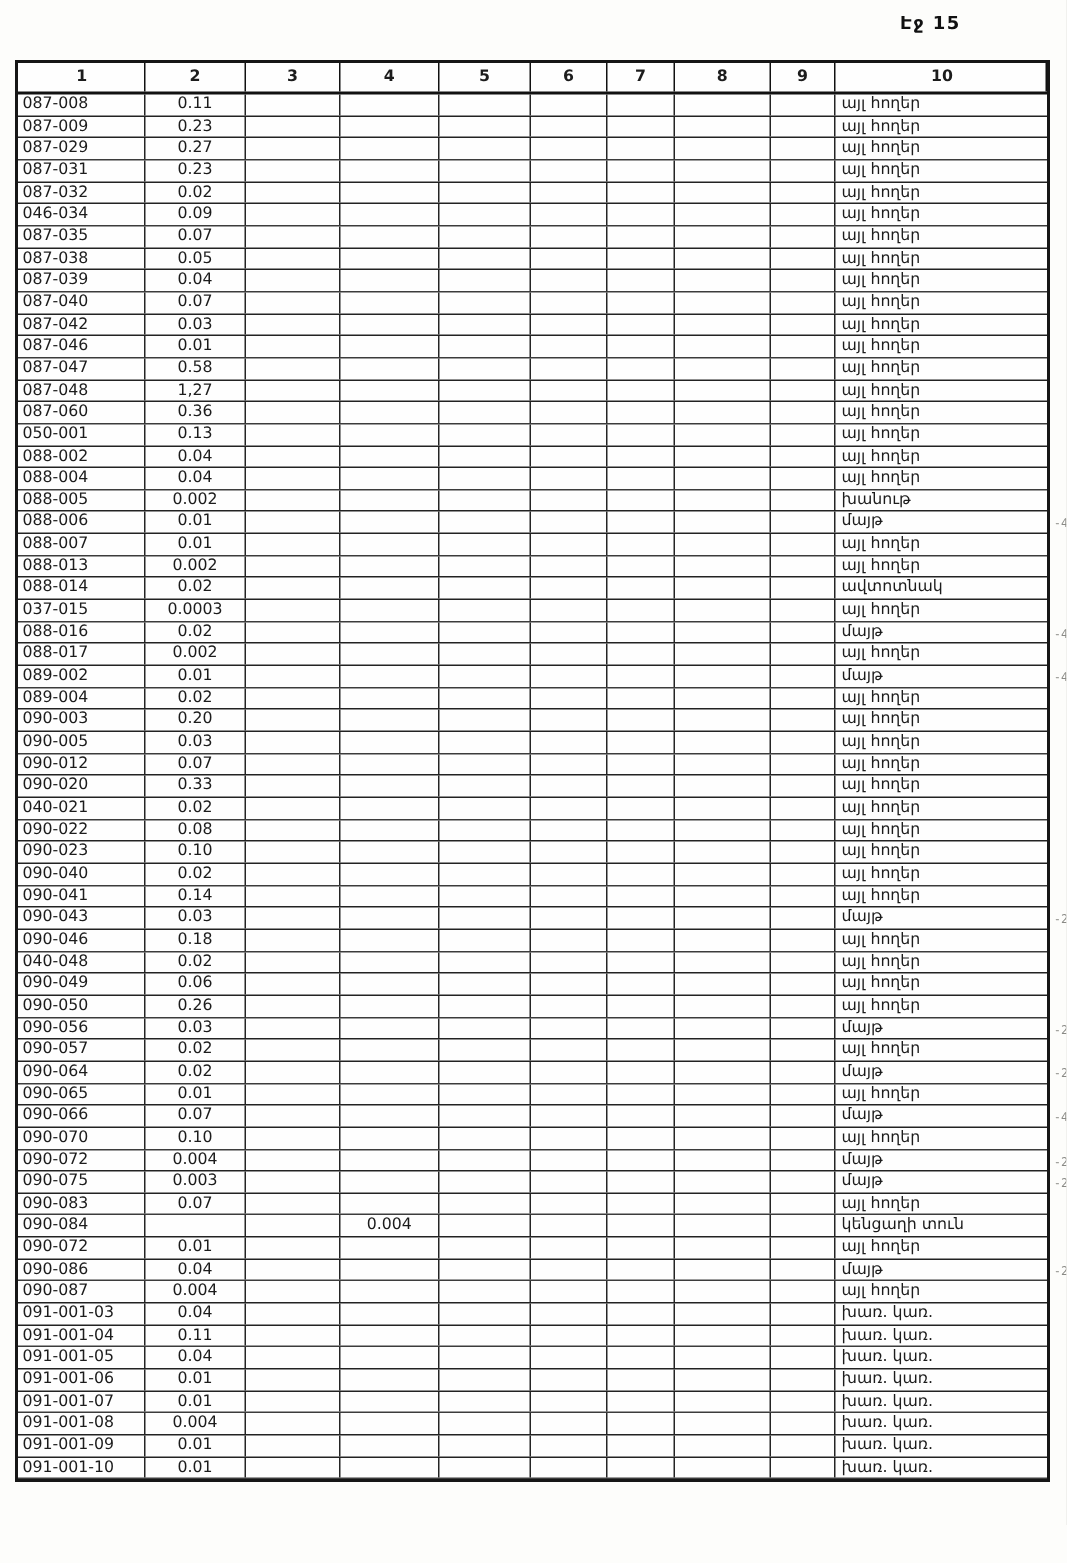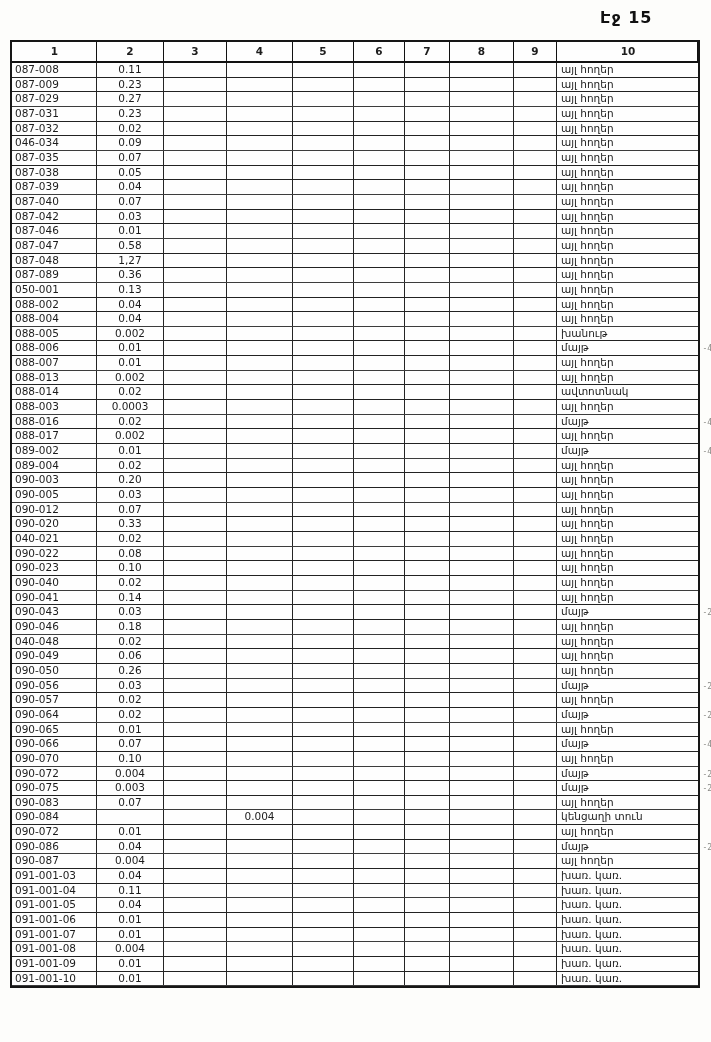--- a/index.html
+++ b/index.html
@@ -6,21 +6,21 @@
   .page{
     position:relative;
     width:711px;height:1042px;
     background:#fdfdfb;
     font-family:"DejaVu Sans", sans-serif;
     color:#141414;
     overflow:hidden;
   }
   .page-label{
     position:absolute;top:8px;left:600px;
-    font-size:16px;font-weight:bold;letter-spacing:1px;
+    font-size:12px;font-weight:bold;letter-spacing:1px;
     color:#111;
   }
   .doc-table{
     position:absolute;left:10px;top:40px;width:690px;
     border:2px solid #161616;
     box-sizing:border-box;
     background:#fefefe;
   }
   .t-row{
     display:flex;position:relative;
@@ -247,21 +247,21 @@
           <div class="t-cell c3"></div>
           <div class="t-cell c4"></div>
           <div class="t-cell c5"></div>
           <div class="t-cell c6"></div>
           <div class="t-cell c7"></div>
           <div class="t-cell c8"></div>
           <div class="t-cell c9"></div>
           <div class="t-cell c10">այլ հողեր</div>
         </div>
         <div class="t-row">
-          <div class="t-cell c1">087-089</div>
+          <div class="t-cell c1">087-060</div>
           <div class="t-cell c2">0.36</div>
           <div class="t-cell c3"></div>
           <div class="t-cell c4"></div>
           <div class="t-cell c5"></div>
           <div class="t-cell c6"></div>
           <div class="t-cell c7"></div>
           <div class="t-cell c8"></div>
           <div class="t-cell c9"></div>
           <div class="t-cell c10">այլ հողեր</div>
         </div>
@@ -356,21 +356,21 @@
           <div class="t-cell c3"></div>
           <div class="t-cell c4"></div>
           <div class="t-cell c5"></div>
           <div class="t-cell c6"></div>
           <div class="t-cell c7"></div>
           <div class="t-cell c8"></div>
           <div class="t-cell c9"></div>
           <div class="t-cell c10">ավտոտնակ</div>
         </div>
         <div class="t-row">
-          <div class="t-cell c1">088-003</div>
+          <div class="t-cell c1">037-015</div>
           <div class="t-cell c2">0.0003</div>
           <div class="t-cell c3"></div>
           <div class="t-cell c4"></div>
           <div class="t-cell c5"></div>
           <div class="t-cell c6"></div>
           <div class="t-cell c7"></div>
           <div class="t-cell c8"></div>
           <div class="t-cell c9"></div>
           <div class="t-cell c10">այլ հողեր</div>
         </div>

